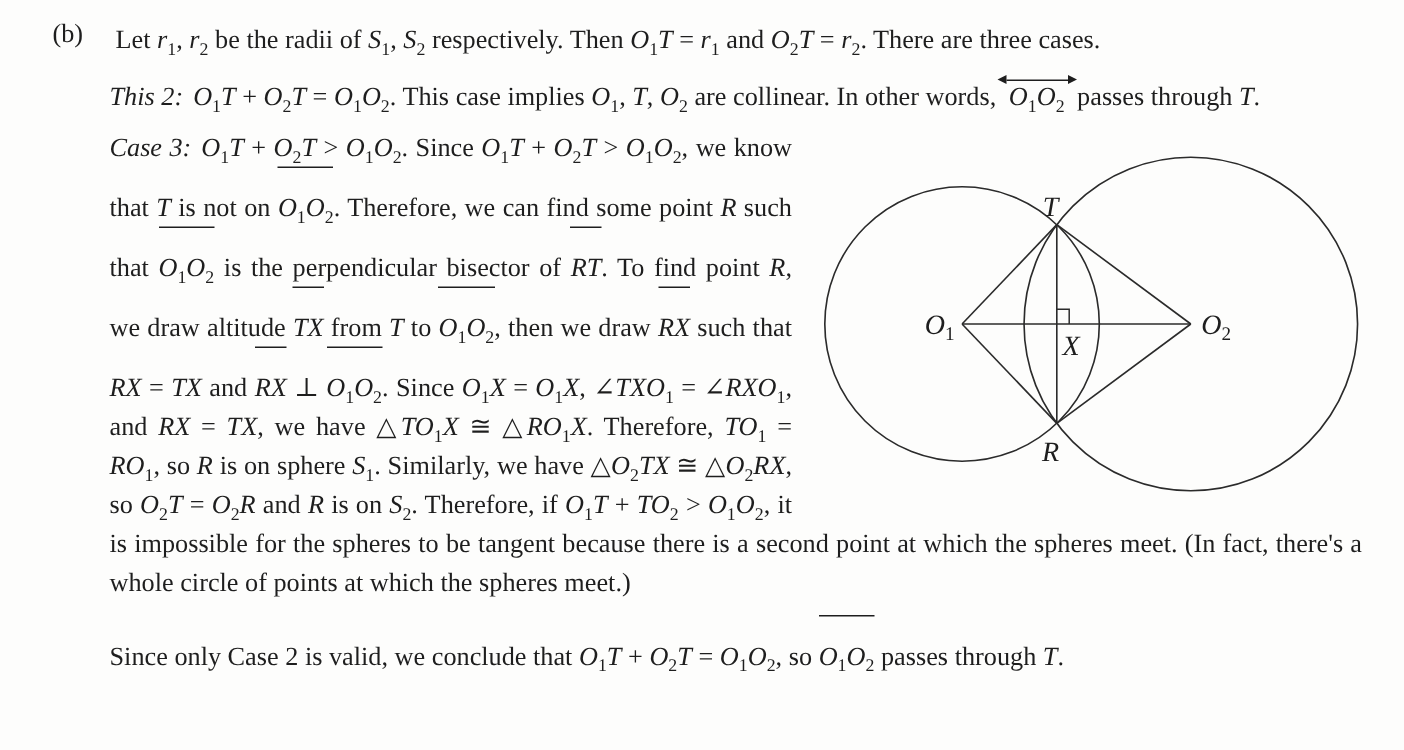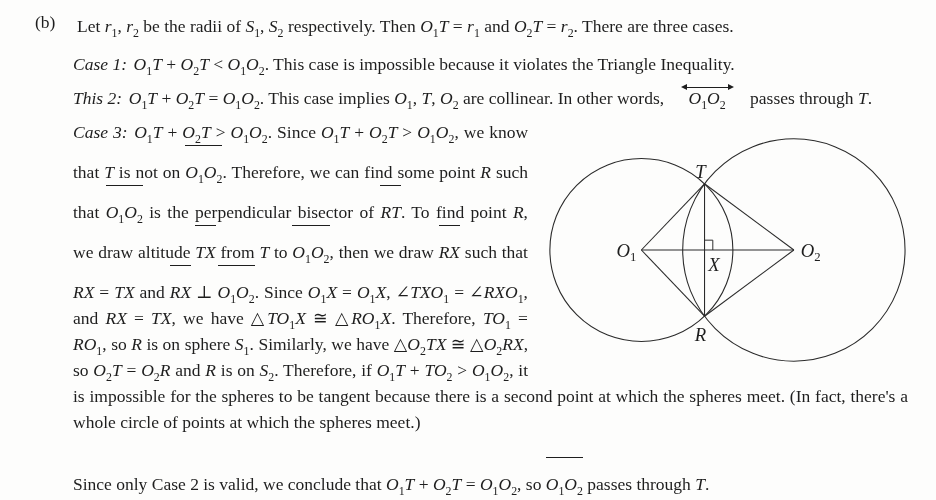--- a/index.html
+++ b/index.html
@@ -7,48 +7,47 @@
     width:936px;height:500px;overflow:hidden;
     background:#fdfdfc;color:#1e1e1e;
     font-family:"Liberation Serif","DejaVu Serif",serif;
   }
   .doc{padding:9px 28px 0 35px;font-size:17.5px;line-height:26px;}
   p{margin:4px;}
   .para{text-align:justify;}
   .intro-row{display:flex;align-items:flex-start;}
   .item-label{width:38px;flex:none;}
   .case{margin:8px 0 0 38px;}
-  .conclusion{margin:22px 0 0 38px;}
+  .conclusion{margin:9px 0 0 38px;}
   .case-label{margin-right:0.38em;font-style:italic;}
   em{font-style:italic;}
   sub{font-size:68%;line-height:0;}
   
   .olin{display:inline-block;border-top:1.2px solid currentColor;padding-top:17px;line-height:1.12;}
   
   .lnot{display:inline-block;position:relative;border-top:1.2px solid currentColor;
-        padding:1px 2px 0;margin:0 18px;line-height:1.12;}
+        padding:1px 2px 0;margin:0 2px;line-height:1.12;}
   .lnot::before,.lnot::after{content:"";position:absolute;top:-4px;width:0;height:0;}
   .lnot::before{left:-6px;border-top:3px solid transparent;border-bottom:3px solid transparent;border-right:6px solid currentColor;}
   .lnot::after{right:-6px;border-top:3px solid transparent;border-bottom:3px solid transparent;border-left:6px solid currentColor;}
   figure{float:right;width:366px;margin:2px 0 2px 14px;padding:0;}
   figure svg{display:block;}
   .figlabel{font-family:"Liberation Serif","DejaVu Serif",serif;font-style:italic;font-size:19px;fill:#1e1e1e;}
   .figsub{font-size:13px;font-style:normal;}
 </style>
 </head>
 <body>
 
 <div class="doc">
 
   <div class="intro-row">
     <span class="item-label">(b)</span>
     <p class="para">Let <em>r</em><sub>1</sub>, <em>r</em><sub>2</sub> be the radii of <em>S</em><sub>1</sub>, <em>S</em><sub>2</sub> respectively. Then <em>O</em><sub>1</sub><em>T</em> = <em>r</em><sub>1</sub> and <em>O</em><sub>2</sub><em>T</em> = <em>r</em><sub>2</sub>. There are three cases.</p>
   </div>
 
-  <p class="para case"><span class="case-label">Case 1:</span><span><em>O</em><sub>1</sub><em>T</em> + <em>O</em><sub>2</sub><em>T</em> &lt; <em>O</em><sub>1</sub><em>O</em><sub>2</sub>. This case is impossible because it violates the Triangle Inequality.</span></p>
 
   <p class="para case"><span class="case-label">This 2:</span><span><em>O</em><sub>1</sub><em>T</em> + <em>O</em><sub>2</sub><em>T</em> = <em>O</em><sub>1</sub><em>O</em><sub>2</sub>. This case implies <em>O</em><sub>1</sub>, <em>T</em>, <em>O</em><sub>2</sub> are collinear. In other words, <span class="lnot"><em>O</em><sub>1</sub><em>O</em><sub>2</sub></span> passes through <em>T</em>.</span></p>
 
   <div class="para case">
     <figure>
       <svg width="366" height="258" viewBox="0 0 372 262">
         <g fill="none" stroke="#2b2b2b" stroke-width="1.1">
           <circle cx="101" cy="131" r="93"></circle>
           <circle cx="256" cy="131" r="113"></circle>
           <line x1="101" y1="131" x2="256" y2="131"></line>

